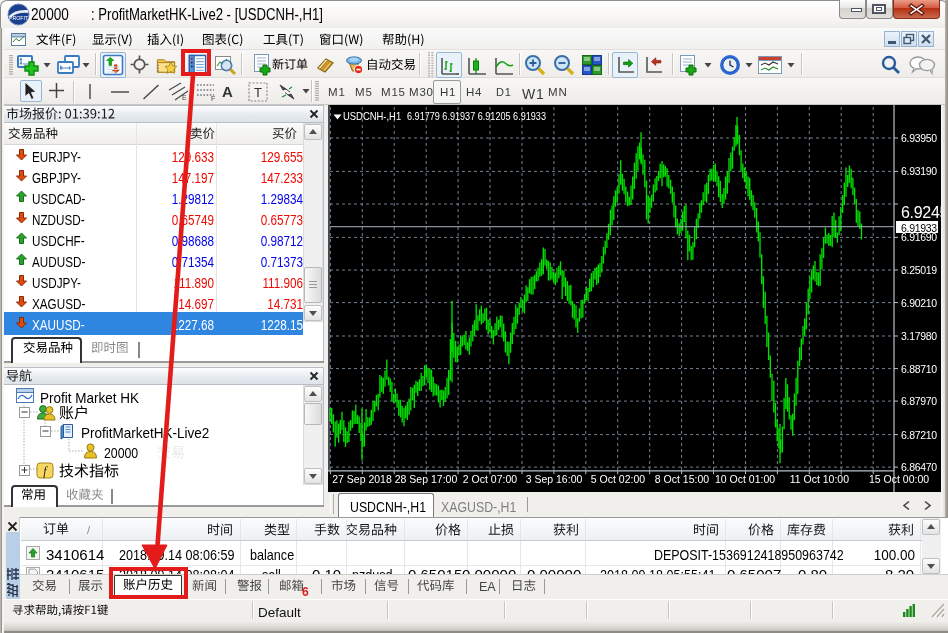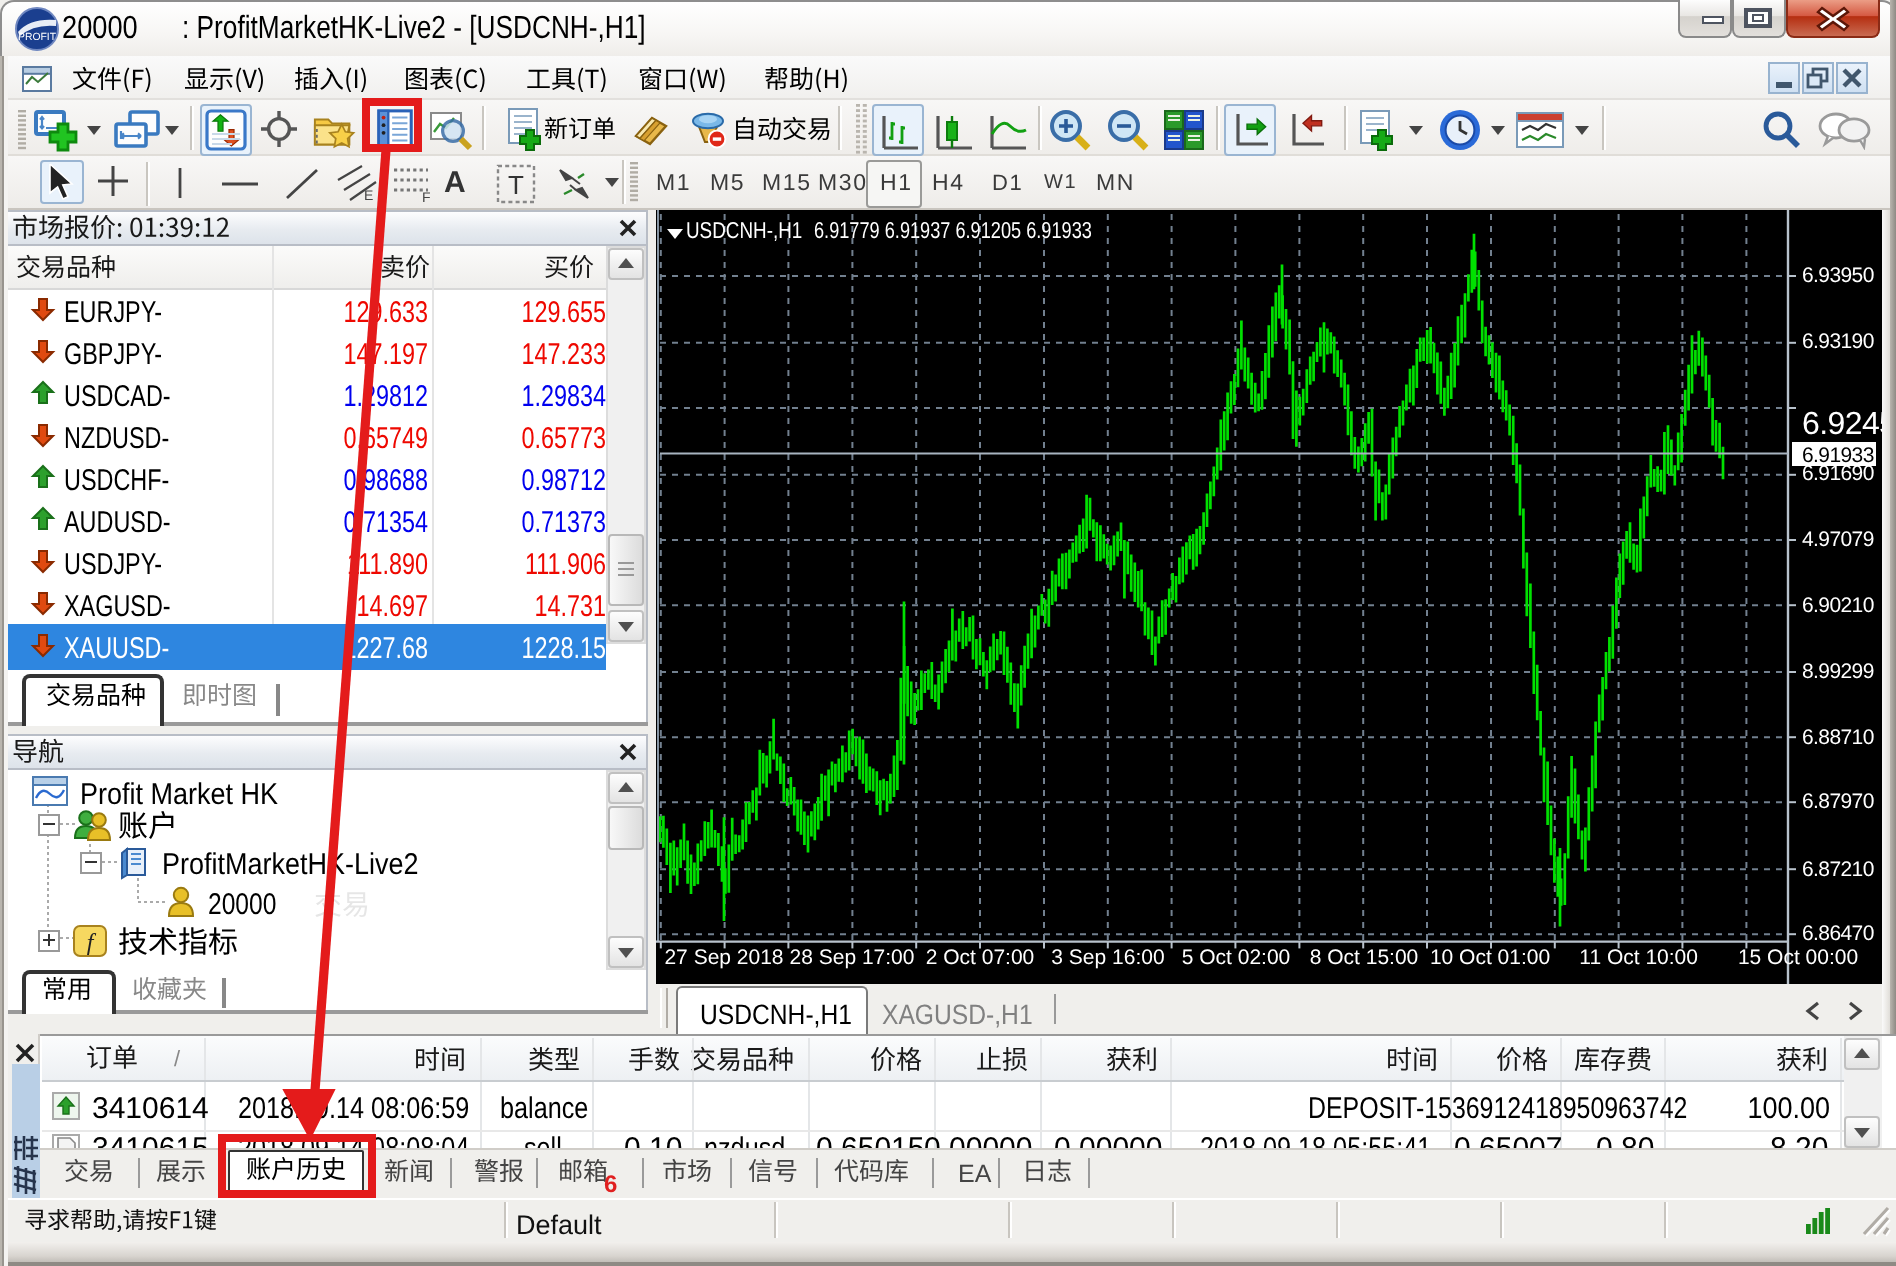--- a/index.html
+++ b/index.html
@@ -398,21 +398,21 @@
     <rect x="0" y="18.4" width="4" height="1.2" fill="#b0aca4"></rect>
   </svg>
 <div class="abs" style="left:328px;top:86px;font-size:11.5px;color:#3a3a3a;white-space:nowrap;letter-spacing:0.8px">M1</div>
 <div class="abs" style="left:355px;top:86px;font-size:11.5px;color:#3a3a3a;white-space:nowrap;letter-spacing:0.8px">M5</div>
 <div class="abs" style="left:381px;top:86px;font-size:11.5px;color:#3a3a3a;white-space:nowrap;letter-spacing:0.8px">M15</div>
 <div class="abs" style="left:409px;top:86px;font-size:11.5px;color:#3a3a3a;white-space:nowrap;letter-spacing:0.8px">M30</div>
 <div class="abs" style="left:433px;top:80px;width:28px;height:24px;background:#f6f6f4;border:1px solid #9a9a98;border-radius:2px"></div>
 <div class="abs" style="left:440px;top:86px;font-size:11.5px;color:#3a3a3a;white-space:nowrap;letter-spacing:0.8px">H1</div>
 <div class="abs" style="left:466px;top:86px;font-size:11.5px;color:#3a3a3a;white-space:nowrap;letter-spacing:0.8px">H4</div>
 <div class="abs" style="left:496px;top:86px;font-size:11px;color:#3a3a3a;white-space:nowrap;letter-spacing:0.8px">D1</div>
-<div class="abs" style="left:522px;top:86px;font-size:10px;color:#3a3a3a;white-space:nowrap;letter-spacing:0.8px">W1</div>
+<div class="abs" style="left:522px;top:86px;font-size:14px;color:#3a3a3a;white-space:nowrap;letter-spacing:0.8px">W1</div>
 <div class="abs" style="left:548px;top:86px;font-size:11.5px;color:#3a3a3a;white-space:nowrap;letter-spacing:0.8px">MN</div>
 <div class="abs" style="left:0px;top:105px;width:324px;height:18px;background:linear-gradient(#fdfdfe,#e7ebf0 55%,#dde3ea);border:1px solid #b8bdc6;"></div>
 <div class="abs" style="left:6px;top:107px;">
     <svg width="110" height="14" viewBox="0 0 110 14">
       <g transform="translate(0,11.4) scale(0.013000,-0.013000)" fill="#1a1a1a">
         <path transform="translate(0,0)" d="M413 825C437 785 464 732 480 693H51V620H458V484H148V36H223V411H458V-78H535V411H785V132C785 118 780 113 762 112C745 111 684 111 616 114C627 92 639 62 642 40C728 40 784 40 819 53C852 65 862 88 862 131V484H535V620H951V693H550L565 698C550 738 515 801 486 848Z"></path>
         <path transform="translate(1000,0)" d="M411 434C420 442 452 446 498 446H569C527 336 455 245 363 185L351 243L244 203V525H354V596H244V828H173V596H50V525H173V177C121 158 74 141 36 129L61 53C147 87 260 132 365 174L363 183C379 173 406 153 417 141C513 211 595 316 640 446H724C661 232 549 66 379 -36C396 -46 425 -67 437 -79C606 34 725 211 794 446H862C844 152 823 38 797 10C787 -2 778 -5 762 -4C744 -4 706 -4 665 0C677 -20 685 -50 686 -71C728 -73 769 -74 793 -71C822 -68 842 -60 861 -36C896 5 917 129 938 480C939 491 940 517 940 517H538C637 580 742 662 849 757L793 799L777 793H375V722H697C610 643 513 575 480 554C441 529 404 508 379 505C389 486 405 451 411 434Z"></path>
         <path transform="translate(2000,0)" d="M423 806V-78H498V395H528C566 290 618 193 683 111C633 55 573 8 503 -27C521 -41 543 -65 554 -82C622 -46 681 1 732 56C785 0 845 -45 911 -77C923 -58 946 -28 963 -14C896 15 834 59 780 113C852 210 902 326 928 450L879 466L865 464H498V736H817C813 646 807 607 795 594C786 587 775 586 753 586C733 586 668 587 602 592C613 575 622 549 623 530C690 526 753 525 785 527C818 529 840 535 858 553C880 576 889 633 895 774C896 785 896 806 896 806ZM599 395H838C815 315 779 237 730 169C675 236 631 313 599 395ZM189 840V638H47V565H189V352L32 311L52 234L189 274V13C189 -4 183 -8 166 -9C152 -9 100 -10 44 -8C55 -29 65 -60 68 -80C148 -80 195 -78 224 -66C253 -54 265 -33 265 14V297L386 333L377 405L265 373V565H379V638H265V840Z"></path>
         <path transform="translate(3000,0)" d="M723 451V-78H800V451ZM440 450V313C440 218 429 65 284 -36C302 -48 327 -71 339 -88C497 30 515 197 515 312V450ZM597 842C547 715 435 565 257 464C274 451 295 423 304 406C447 490 549 602 618 716C697 596 810 483 918 419C930 438 953 465 970 479C853 541 727 663 655 784L676 829ZM268 839C216 688 130 538 37 440C51 423 73 384 81 366C110 398 139 435 166 475V-80H241V599C279 669 313 744 340 818Z"></path>
         <path transform="translate(4000,0)" d="M139 390C175 390 205 418 205 460C205 501 175 530 139 530C102 530 73 501 73 460C73 418 102 390 139 390ZM139 -13C175 -13 205 15 205 56C205 98 175 126 139 126C102 126 73 98 73 56C73 15 102 -13 139 -13Z"></path>
@@ -738,23 +738,23 @@
   </svg>
 <svg class="abs" style="left:333px;top:113px" width="9" height="8" viewBox="0 0 9 8">
 <path d="M0.5 1.5 H8.5 L4.5 6.5 Z" fill="#fff"></path>
   </svg>
 <div class="abs" style="left:343px;top:110px;font-size:11.5px;color:#fff;white-space:nowrap;transform:scaleX(0.82);transform-origin:0 0">USDCNH-,H1</div>
 <div class="abs" style="left:407px;top:110px;font-size:11.5px;color:#fff;white-space:nowrap;transform:scaleX(0.79);transform-origin:0 0">6.91779 6.91937 6.91205 6.91933</div>
 <div class="abs" style="left:901px;top:132.0px;font-size:10.5px;color:#fff;white-space:nowrap;letter-spacing:-0.3px">6.93950</div>
 <div class="abs" style="left:901px;top:165.44000000000023px;font-size:10.5px;color:#fff;white-space:nowrap;letter-spacing:-0.3px">6.93190</div>
 <div class="abs" style="left:901px;top:204px;font-size:16px;color:#fff;white-space:nowrap;letter-spacing:-0.3px">6.92450</div>
 <div class="abs" style="left:901px;top:231.4399999999988px;font-size:10.5px;color:#fff;white-space:nowrap;letter-spacing:-0.3px">6.91690</div>
-<div class="abs" style="left:901px;top:263.99999999999716px;font-size:10.5px;color:#fff;white-space:nowrap;letter-spacing:-0.3px">4.97079</div>
+<div class="abs" style="left:901px;top:263.99999999999716px;font-size:10.5px;color:#fff;white-space:nowrap;letter-spacing:-0.3px">8.25019</div>
 <div class="abs" style="left:901px;top:296.5599999999995px;font-size:10.5px;color:#fff;white-space:nowrap;letter-spacing:-0.3px">6.90210</div>
-<div class="abs" style="left:901px;top:329.99999999999966px;font-size:10.5px;color:#fff;white-space:nowrap;letter-spacing:-0.3px">8.99299</div>
+<div class="abs" style="left:901px;top:329.99999999999966px;font-size:10.5px;color:#fff;white-space:nowrap;letter-spacing:-0.3px">3.17980</div>
 <div class="abs" style="left:901px;top:362.55999999999807px;font-size:10.5px;color:#fff;white-space:nowrap;letter-spacing:-0.3px">6.88710</div>
 <div class="abs" style="left:901px;top:395.12000000000035px;font-size:10.5px;color:#fff;white-space:nowrap;letter-spacing:-0.3px">6.87970</div>
 <div class="abs" style="left:901px;top:428.56000000000057px;font-size:10.5px;color:#fff;white-space:nowrap;letter-spacing:-0.3px">6.87210</div>
 <div class="abs" style="left:901px;top:461.1199999999989px;font-size:10.5px;color:#fff;white-space:nowrap;letter-spacing:-0.3px">6.86470</div>
 <div class="abs" style="left:896px;top:221px;width:42px;height:12px;background:#fff;"></div>
 <div class="abs" style="left:901px;top:222px;font-size:10.5px;color:#000;white-space:nowrap;letter-spacing:-0.3px">6.91933</div>
 <div class="abs" style="left:322px;top:473px;font-size:10.5px;color:#fff;white-space:nowrap;width:80px;text-align:center">27 Sep 2018</div>
 <div class="abs" style="left:386px;top:473px;font-size:10.5px;color:#fff;white-space:nowrap;width:80px;text-align:center">28 Sep 17:00</div>
 <div class="abs" style="left:450px;top:473px;font-size:10.5px;color:#fff;white-space:nowrap;width:80px;text-align:center">2 Oct 07:00</div>
 <div class="abs" style="left:514px;top:473px;font-size:10.5px;color:#fff;white-space:nowrap;width:80px;text-align:center">3 Sep 16:00</div>

